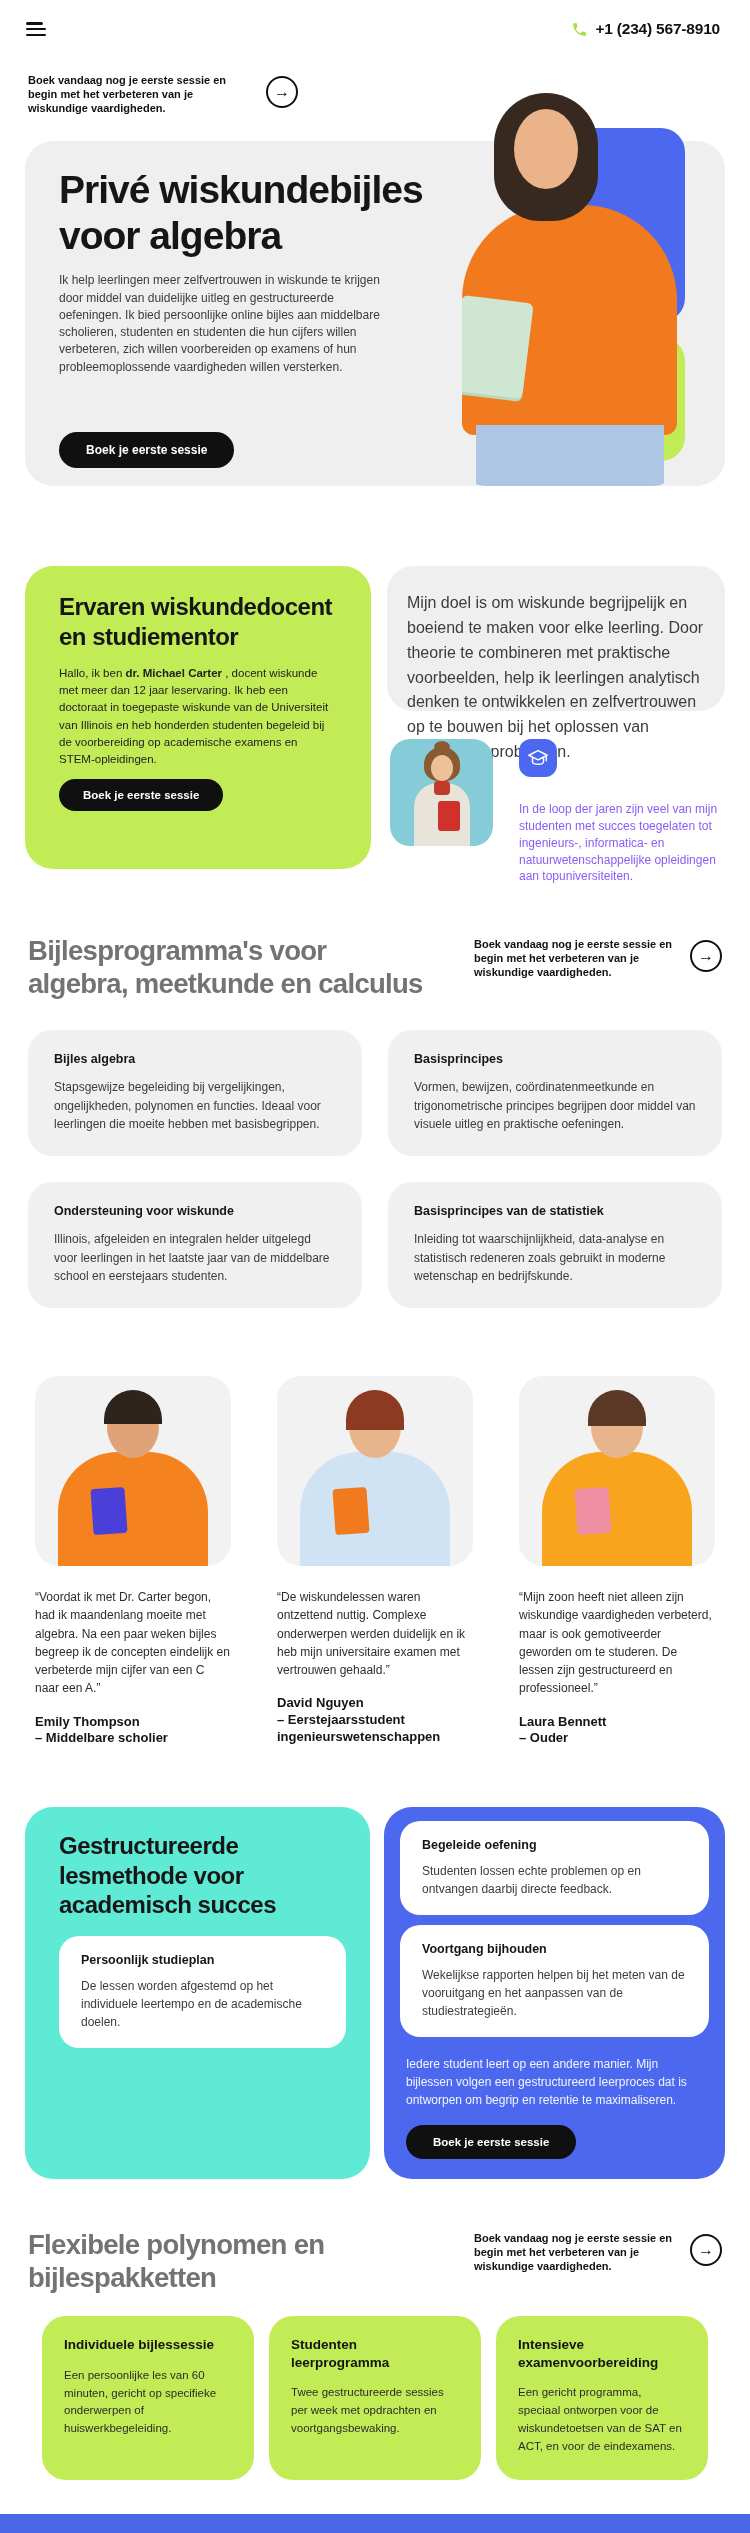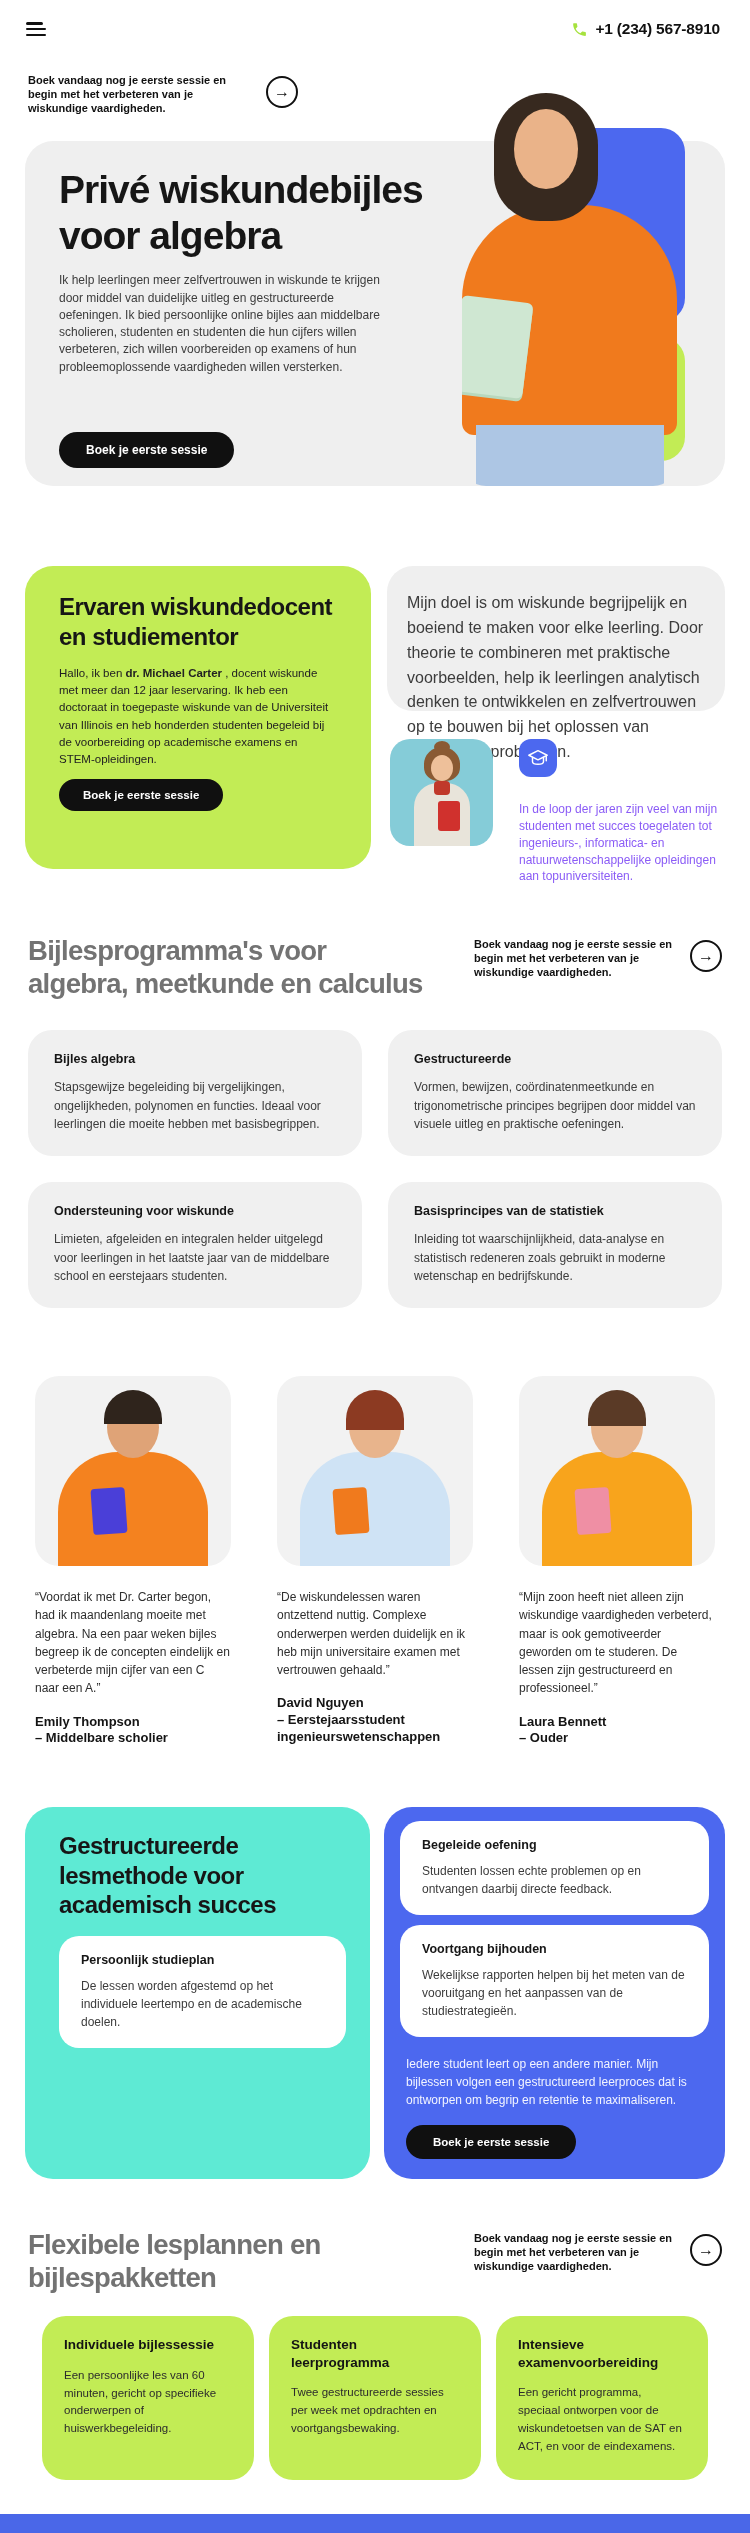--- a/index.html
+++ b/index.html
@@ -189,26 +189,26 @@
             <span>→</span>
           </button>
       </div>
     </div>
     <div class="cards-grid">
       <div class="info-card">
         <h3>Bijles algebra</h3>
         <p>Stapsgewijze begeleiding bij vergelijkingen, ongelijkheden, polynomen en functies. Ideaal voor leerlingen die moeite hebben met basisbegrippen.</p>
       </div>
       <div class="info-card">
-        <h3>Gestructureerde</h3>
+        <h3>Basisprincipes</h3>
         <p>Vormen, bewijzen, coördinatenmeetkunde en trigonometrische principes begrijpen door middel van visuele uitleg en praktische oefeningen.</p>
       </div>
       <div class="info-card">
         <h3>Ondersteuning voor wiskunde</h3>
-        <p>Limieten, afgeleiden en integralen helder uitgelegd voor leerlingen in het laatste jaar van de middelbare school en eerstejaars studenten.</p>
+        <p>Illinois, afgeleiden en integralen helder uitgelegd voor leerlingen in het laatste jaar van de middelbare school en eerstejaars studenten.</p>
       </div>
       <div class="info-card">
         <h3>Basisprincipes van de statistiek</h3>
         <p>Inleiding tot waarschijnlijkheid, data-analyse en statistisch redeneren zoals gebruikt in moderne wetenschap en bedrijfskunde.</p>
       </div>
     </div>
   </div>
 
   <div class="testimonials">
     <div class="t-col">
@@ -269,21 +269,21 @@
         <h3>Voortgang bijhouden</h3>
         <p>Wekelijkse rapporten helpen bij het meten van de vooruitgang en het aanpassen van de studiestrategieën.</p>
       </div>
       <p class="method-note">Iedere student leert op een andere manier. Mijn bijlessen volgen een gestructureerd leerproces dat is ontworpen om begrip en retentie te maximaliseren.</p>
       <button class="pill-btn">Boek je eerste sessie</button>
     </div>
   </div>
 
   <div class="plans">
     <div class="section-head">
-      <h2 class="section-title" style="width:410px;">Flexibele lesplannen en bijlespakketten</h2>
+      <h2 class="section-title" style="width:410px;">Flexibele polynomen en bijlespakketten</h2>
       <div class="head-cta">
         <div class="cta-text">Boek vandaag nog je eerste sessie en begin met het verbeteren van je wiskundige vaardigheden.</div>
         <button class="arrow-btn">
             <span>→</span>
           </button>
       </div>
     </div>
     <div class="plans-cards">
       <div class="plan-card">
         <h3>Individuele bijlessessie</h3>

